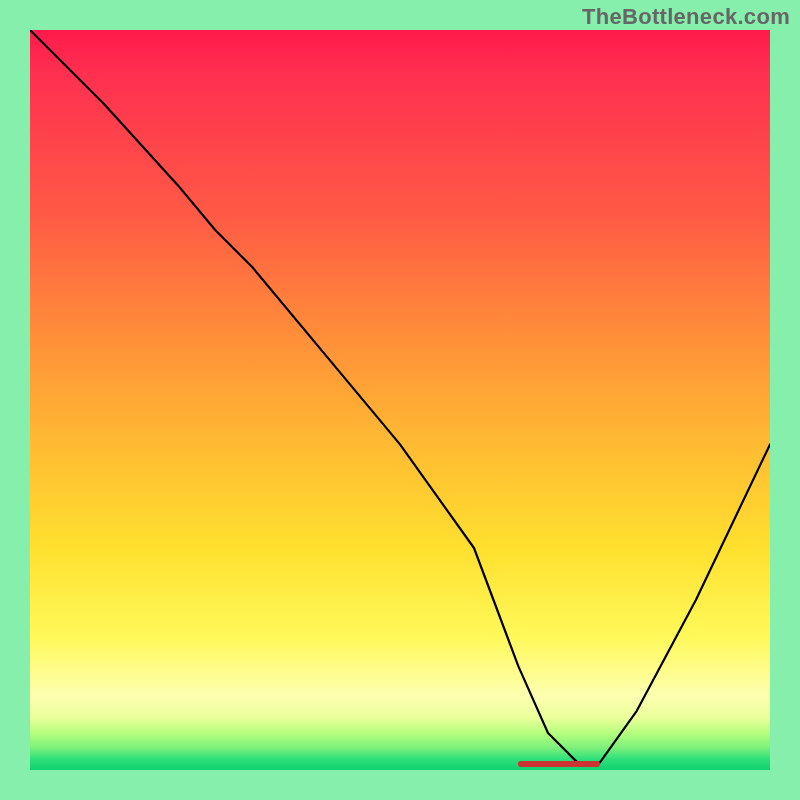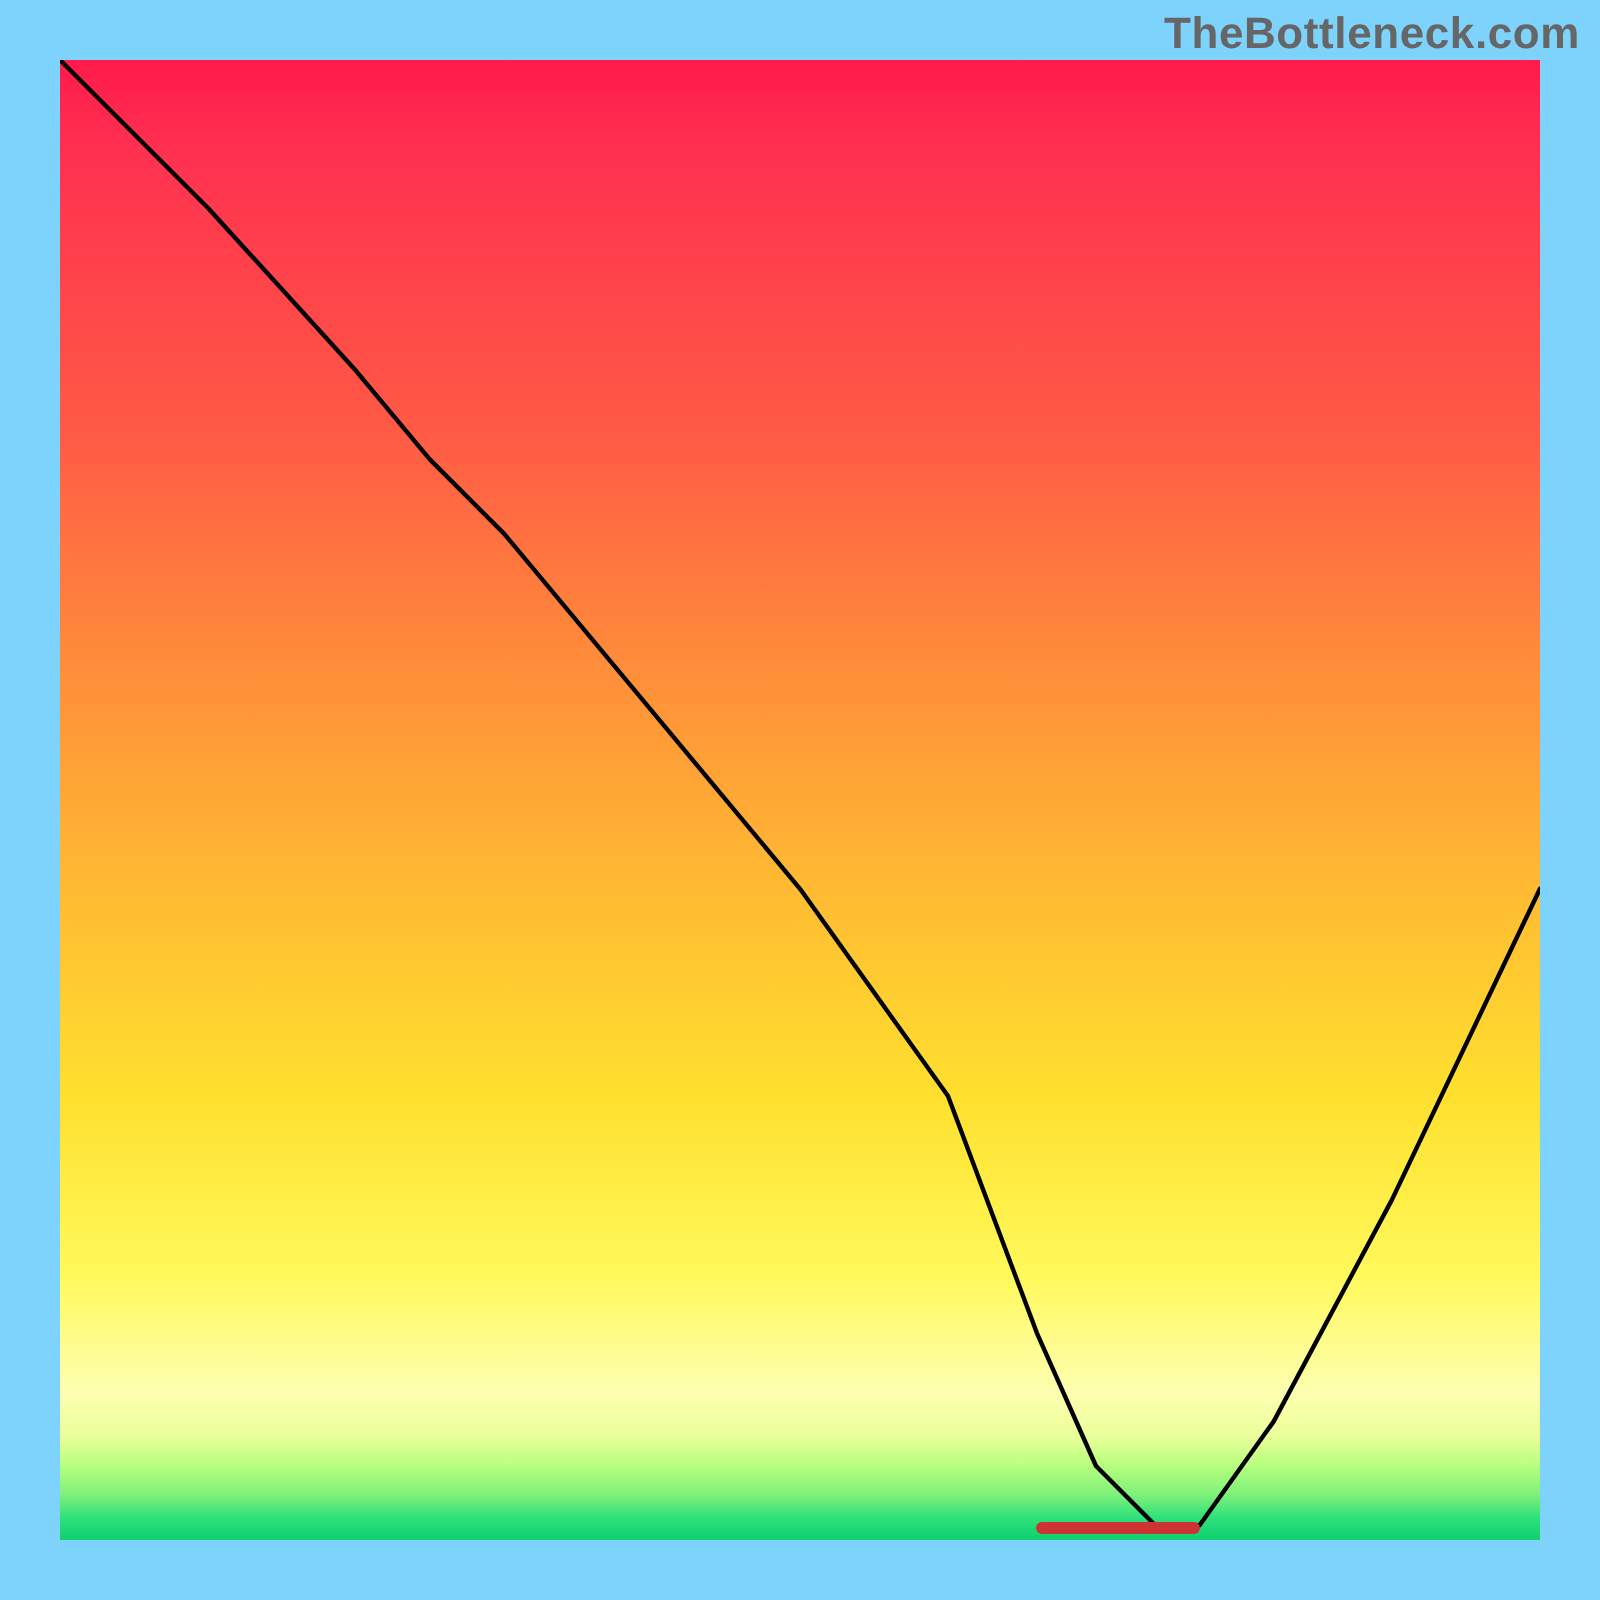--- a/index.html
+++ b/index.html
@@ -8,21 +8,21 @@
     width: 800px;
     height: 800px;
     background: #000;
     overflow: hidden;
     font-family: Arial, Helvetica, sans-serif;
   }
   .frame {
     position: relative;
     width: 800px;
     height: 800px;
-    background: #7dd3fc;
+    background: #86efac;
   }
   .watermark {
     position: absolute;
     top: 4px;
     right: 10px;
     color: #666;
     font-size: 22px;
     font-weight: bold;
     letter-spacing: 0.3px;
     z-index: 10;

